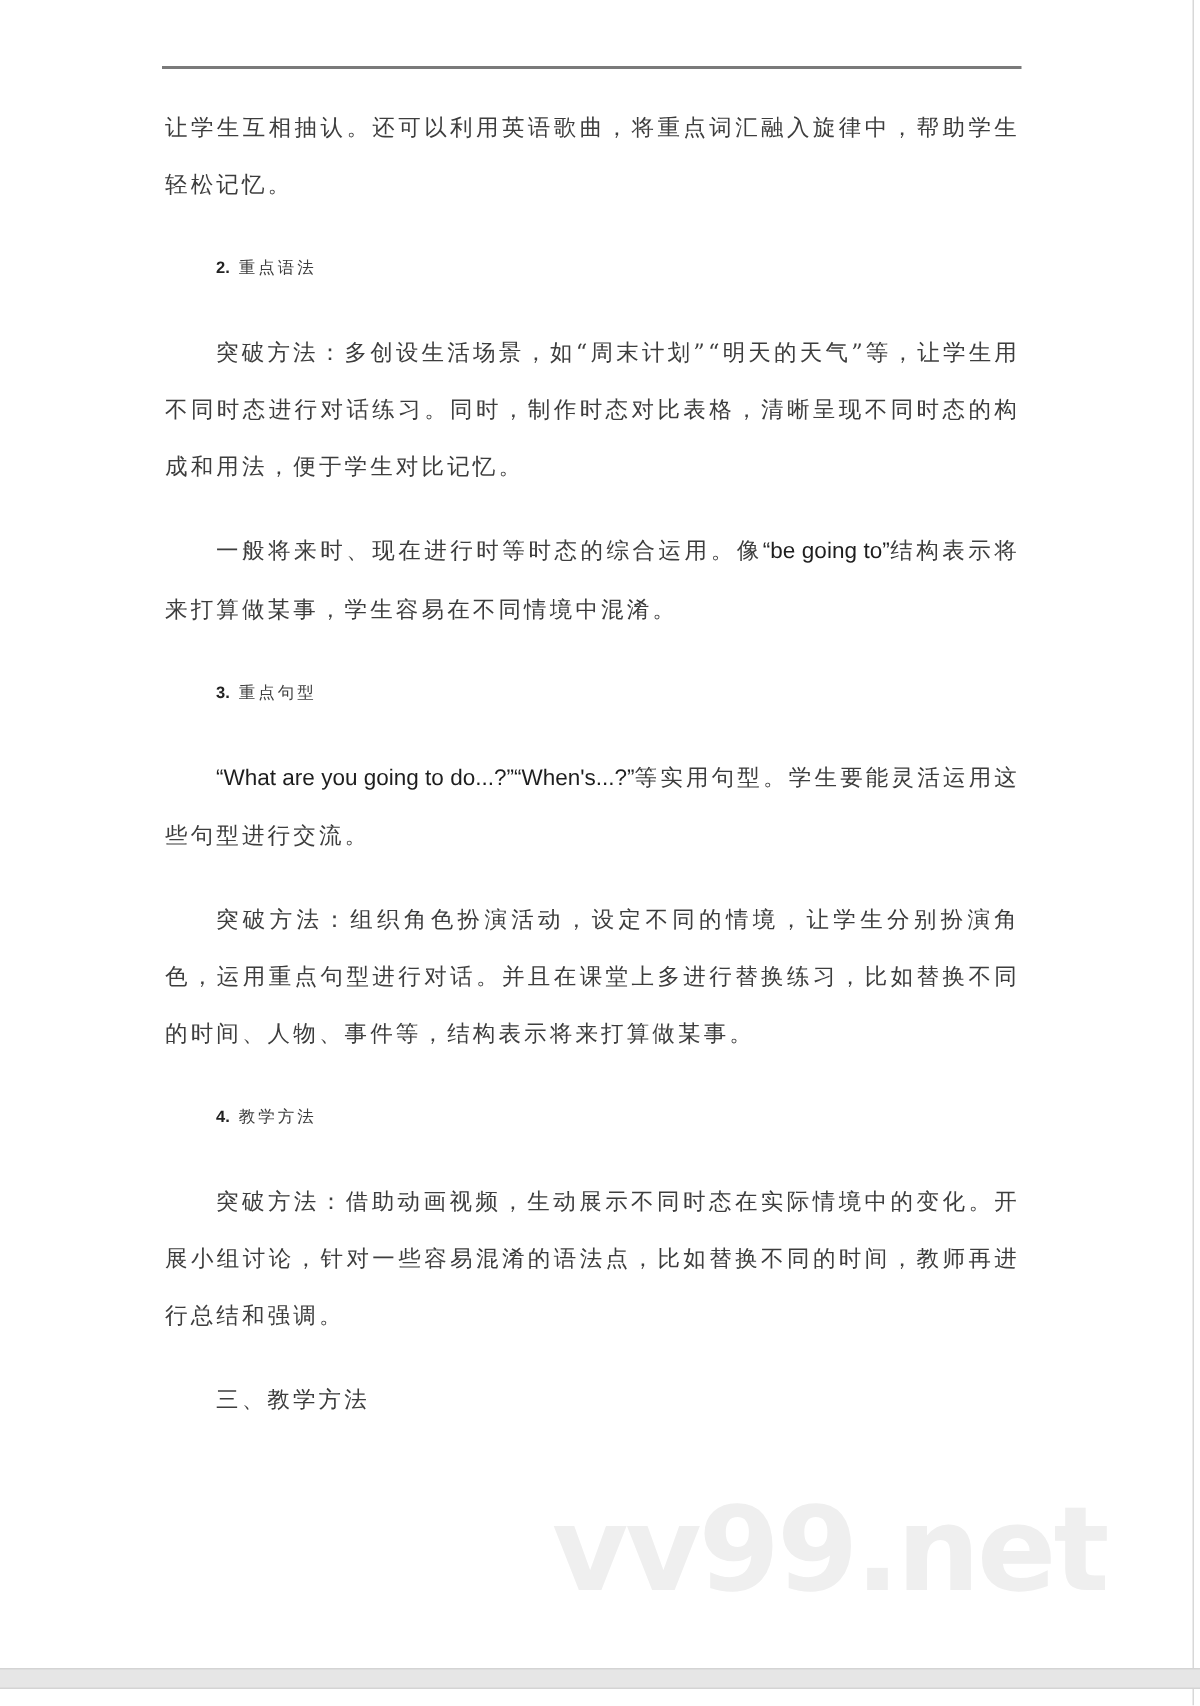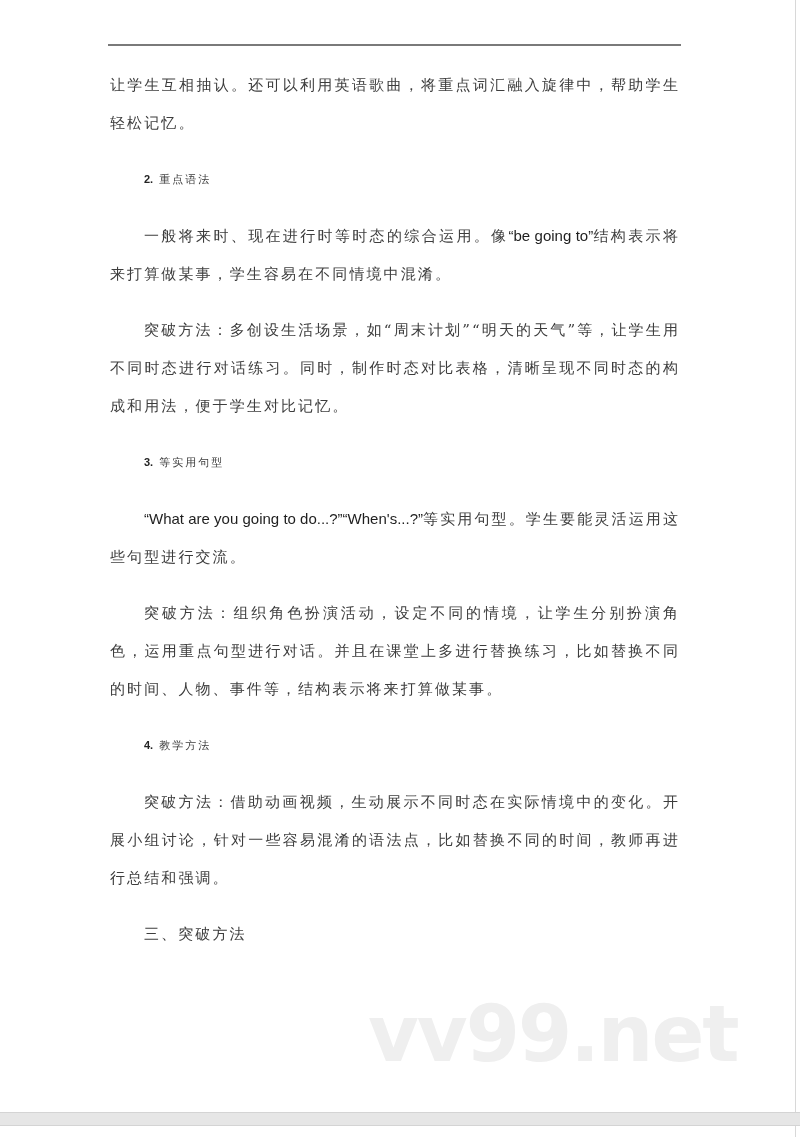--- a/index.html
+++ b/index.html
@@ -105,39 +105,39 @@
 <div class="page">
   <div class="header-rule"></div>
 
   <div class="content">
     <p class="para">让学生互相抽认。还可以利用英语歌曲，将重点词汇融入旋律中，帮助学生轻松记忆。</p>
 
     <p class="heading">
       <span class="num">2.</span><span>重点语法</span>
     </p>
 
+    <p class="para indent">突破方法：多创设生活场景，如“周末计划”“明天的天气”等，让学生用不同时态进行对话练习。同时，制作时态对比表格，清晰呈现不同时态的构成和用法，便于学生对比记忆。</p>
+
     <p class="para indent"><span>一般将来时、现在进行时等时态的综合运用。像</span><span class="latin">“be going to”</span><span>结构表示将来打算做某事，学生容易在不同情境中混淆。</span></p>
 
-    <p class="para indent">突破方法：多创设生活场景，如“周末计划”“明天的天气”等，让学生用不同时态进行对话练习。同时，制作时态对比表格，清晰呈现不同时态的构成和用法，便于学生对比记忆。</p>
-
     <p class="heading">
-      <span class="num">3.</span><span>等实用句型</span>
+      <span class="num">3.</span><span>重点句型</span>
     </p>
 
     <p class="para indent"><span class="latin">“What are you going to do...?”“When's...?”</span><span>等实用句型。学生要能灵活运用这些句型进行交流。</span></p>
 
     <p class="para indent">突破方法：组织角色扮演活动，设定不同的情境，让学生分别扮演角色，运用重点句型进行对话。并且在课堂上多进行替换练习，比如替换不同的时间、人物、事件等，结构表示将来打算做某事。</p>
 
     <p class="heading">
       <span class="num">4.</span><span>教学方法</span>
     </p>
 
 
     <p class="para indent">突破方法：借助动画视频，生动展示不同时态在实际情境中的变化。开展小组讨论，针对一些容易混淆的语法点，比如替换不同的时间，教师再进行总结和强调。</p>
 
-    <p class="para indent">三、突破方法</p>
+    <p class="para indent">三、教学方法</p>
   </div>
 
   <div class="watermark">vv99.net</div>
 </div>
 
 <div class="page-gap"></div>
 <div class="next-page"></div>
 
 </body></html>

